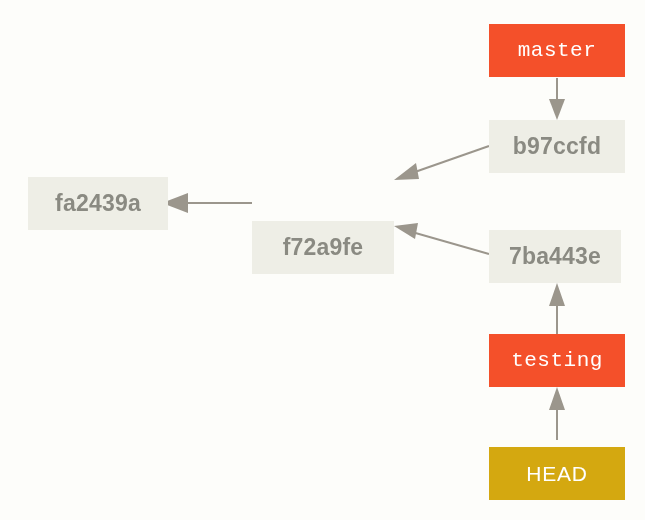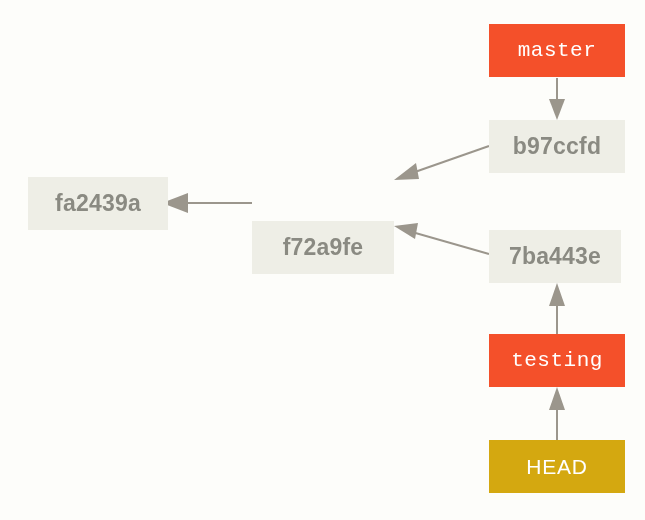--- a/index.html
+++ b/index.html
@@ -53,20 +53,21 @@
     font-weight: 400;
     letter-spacing: 0.5px;
   }
   .node-head {
     background: #d4a810;
     color: #ffffff;
     font-family: "Liberation Sans", sans-serif;
     font-size: 21px;
     font-weight: 400;
     letter-spacing: 0.8px;
+    margin-top: 7px;
   }
 </style>
 </head>
 <body>
 
 <div id="canvas">
 
   <svg id="edges" viewBox="0 0 645 520" width="645" height="520" xmlns="http://www.w3.org/2000/svg">
 
     <g>

